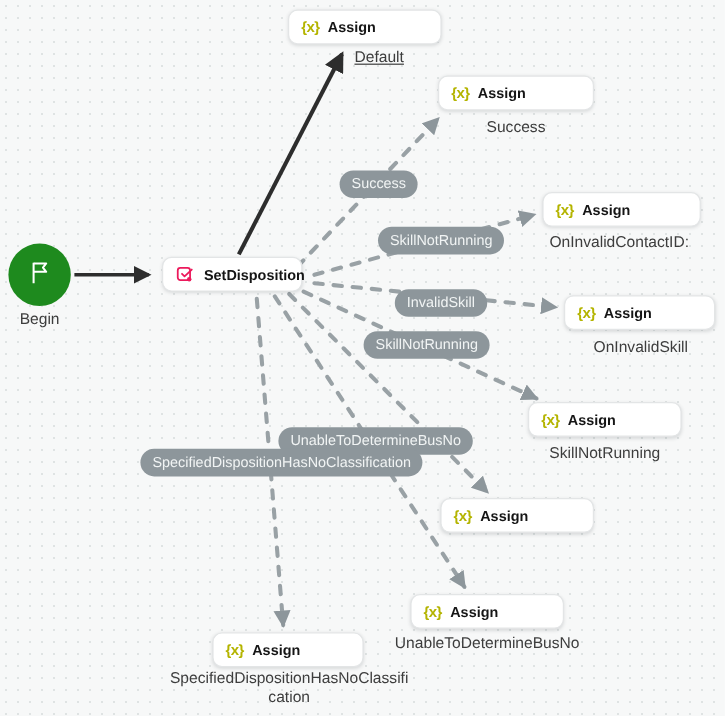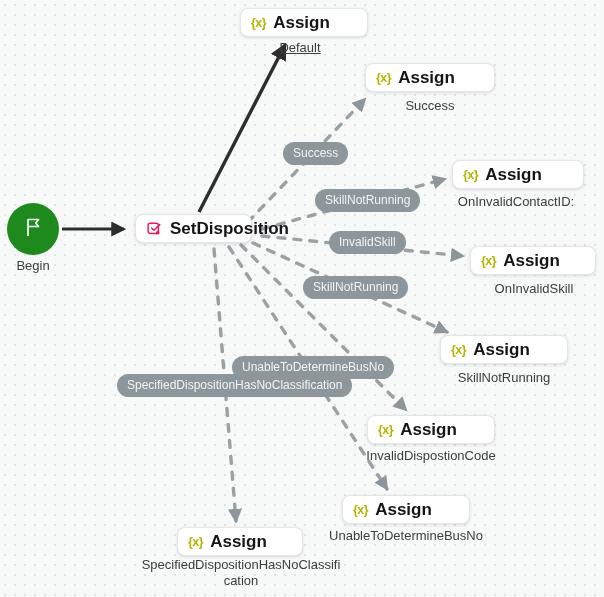--- a/index.html
+++ b/index.html
@@ -10,21 +10,21 @@
     background-image: radial-gradient(circle, #dfe3e3 1.1px, rgba(0,0,0,0) 1.1px);
     background-size:10px 10px;
     font-family:"Liberation Sans", sans-serif;
   }
   svg.edges { position:absolute; left:0; top:0; width:604px; height:597px; }
   .node {
     position:absolute; display:flex; align-items:center; gap:7px;
     background:#ffffff; border:1px solid #e3e5e6; border-radius:8px;
     height:29px; padding:0 10px; box-shadow:0 1px 3px rgba(40,50,60,.14);
   }
-  .node .title { font-weight:bold; font-size:17px; color:#151515; white-space:nowrap; }
+  .node .title { font-weight:bold; font-size:12px; color:#151515; white-space:nowrap; }
   .ax { color:#b4b400; font-weight:bold; font-size:12.5px; letter-spacing:-0.5px; }
   .caption {
     position:absolute; width:200px; text-align:center;
     font-size:13px; color:#3d3d3d; line-height:16px;
   }
   .caption.wrap { width:200px; word-break:break-all; }
   .pill {
     position:absolute; background:#8d969b; color:#f1f4f4;
     font-size:12px; line-height:16px; padding:3px 10px 4px 10px;
     border-radius:12px; white-space:nowrap;
@@ -89,21 +89,21 @@
         <circle cx="16.5" cy="18" r="2.6" fill="#ec1a5c" stroke="none"></circle>
       </svg>
     </span>
     <span class="title">SetDisposition</span>
   </div>
 
   <div class="node a-default">
     <span class="ax">{x}</span>
     <span class="title">Assign</span>
   </div>
-  <div class="caption" style="left:200px; top:40px;text-decoration:underline;">Default</div>
+  <div class="caption" style="left:216px; top:40px;text-decoration:underline;">Default</div>
 
   <div class="node a-success">
     <span class="ax">{x}</span>
     <span class="title">Assign</span>
   </div>
   <div class="caption" style="left:330px; top:98px;">Success</div>
 
   <div class="node a-oninvalidcontactid">
     <span class="ax">{x}</span>
     <span class="title">Assign</span>
@@ -119,34 +119,33 @@
   <div class="node a-skillnotrunning">
     <span class="ax">{x}</span>
     <span class="title">Assign</span>
   </div>
   <div class="caption" style="left:404px; top:370px;">SkillNotRunning</div>
 
   <div class="node a-invaliddispostioncode">
     <span class="ax">{x}</span>
     <span class="title">Assign</span>
   </div>
-  <div class="caption" style="left:331px; top:448px;">InvalidDispostionCode</div>
 
   <div class="node a-unabletodeterminebusno">
     <span class="ax">{x}</span>
     <span class="title">Assign</span>
   </div>
   <div class="caption" style="left:306px; top:528px;">UnableToDetermineBusNo</div>
 
   <div class="node a-specified">
     <span class="ax">{x}</span>
     <span class="title">Assign</span>
   </div>
   <div class="caption wrap" style="left:141px; top:557px;">SpecifiedDispositionHasNoClassification</div>
 
   <div class="pill" style="left:283px; top:142px;">Success</div>
   <div class="pill" style="left:315px; top:189px;">SkillNotRunning</div>
-  <div class="pill" style="left:329px; top:231px;">InvalidSkill</div>
+  <div class="pill" style="left:329px; top:241px;">InvalidSkill</div>
   <div class="pill" style="left:303px; top:276px;">SkillNotRunning</div>
   <div class="pill" style="left:232px; top:356px;">UnableToDetermineBusNo</div>
   <div class="pill" style="left:117px; top:374px;">SpecifiedDispositionHasNoClassification</div>
 
 </div>
 
 </body></html>

